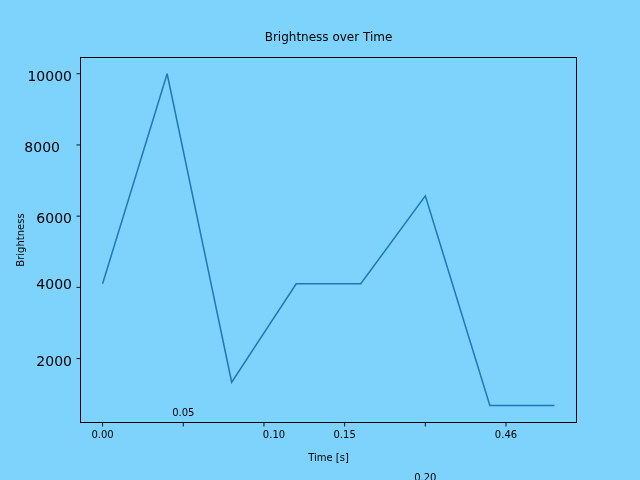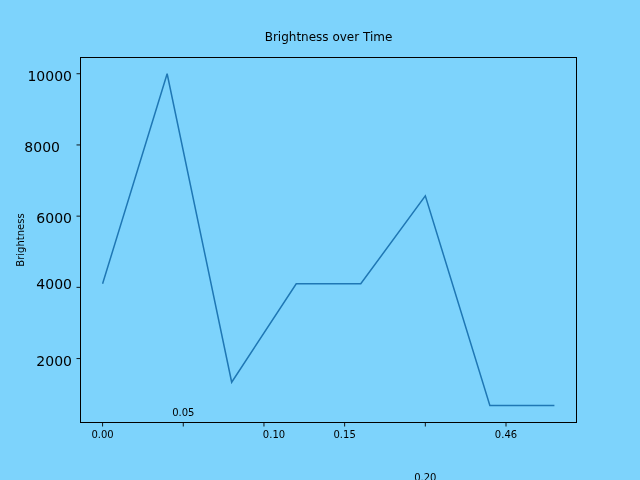--- a/index.html
+++ b/index.html
@@ -98,20 +98,21 @@
 <body>
 
 <div id="figure">
 
   <div id="chart-title">Brightness over Time</div>
 
   <div id="ylabel-wrap">
     <span id="ylabel-inner">Brightness</span>
   </div>
 
+  <div id="xlabel">Time [s]</div>
 
   <div class="axes-frame"></div>
 
   <svg class="plot-svg" viewBox="0 0 640 480">
     <g id="tick-marks">
         <line x1="76.5" x2="80" y1="358.55836575875486" y2="358.55836575875486" stroke="#000000" stroke-width="0.9"></line>
         <line x1="76.5" x2="80" y1="287.352140077821" y2="287.352140077821" stroke="#000000" stroke-width="0.9"></line>
         <line x1="76.5" x2="80" y1="216.14591439688715" y2="216.14591439688715" stroke="#000000" stroke-width="0.9"></line>
         <line x1="76.5" x2="80" y1="144.9396887159533" y2="144.9396887159533" stroke="#000000" stroke-width="0.9"></line>
         <line x1="76.5" x2="80" y1="73.73346303501944" y2="73.73346303501944" stroke="#000000" stroke-width="0.9"></line>

